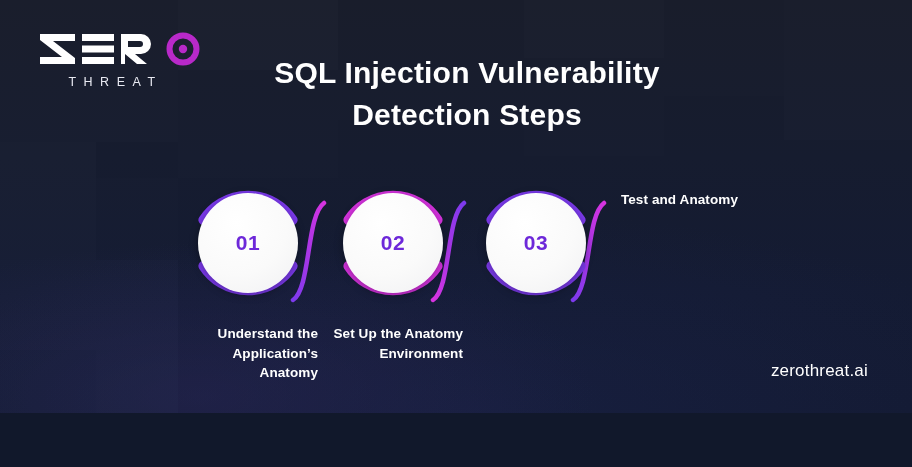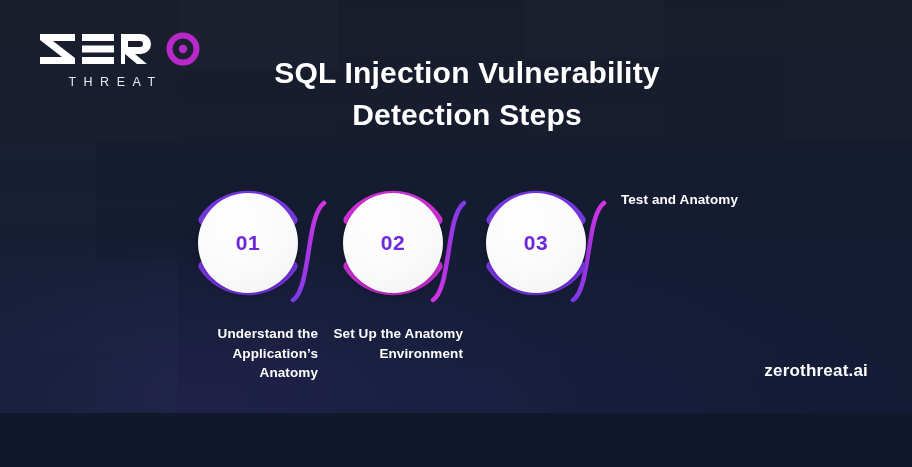--- a/index.html
+++ b/index.html
@@ -65,21 +65,21 @@
   }
   .caption {
     margin-top:14px; text-align:right;
     color:#ffffff; font-size:13.5px; font-weight:700; line-height:1.45;
     letter-spacing:0.1px;
   }
 
   
   #footer {
     position:absolute; right:44px; bottom:32px;
-    color:#ffffff; font-size:17px; font-weight:700; letter-spacing:0.2px;margin-left:7px;
+    color:#ffffff; font-size:17px; font-weight:400; letter-spacing:0.2px;margin-left:7px;
   }
 </style>
 </head>
 <body>
 
 <div id="infographic">
 
   <div class="mosaic">
     <div class="blk" style="left:0;top:0;width:178px;height:142px;background:rgba(255,255,255,0.010);"></div>
     <div class="blk" style="left:178px;top:0;width:160px;height:70px;background:rgba(255,255,255,0.018);"></div>

